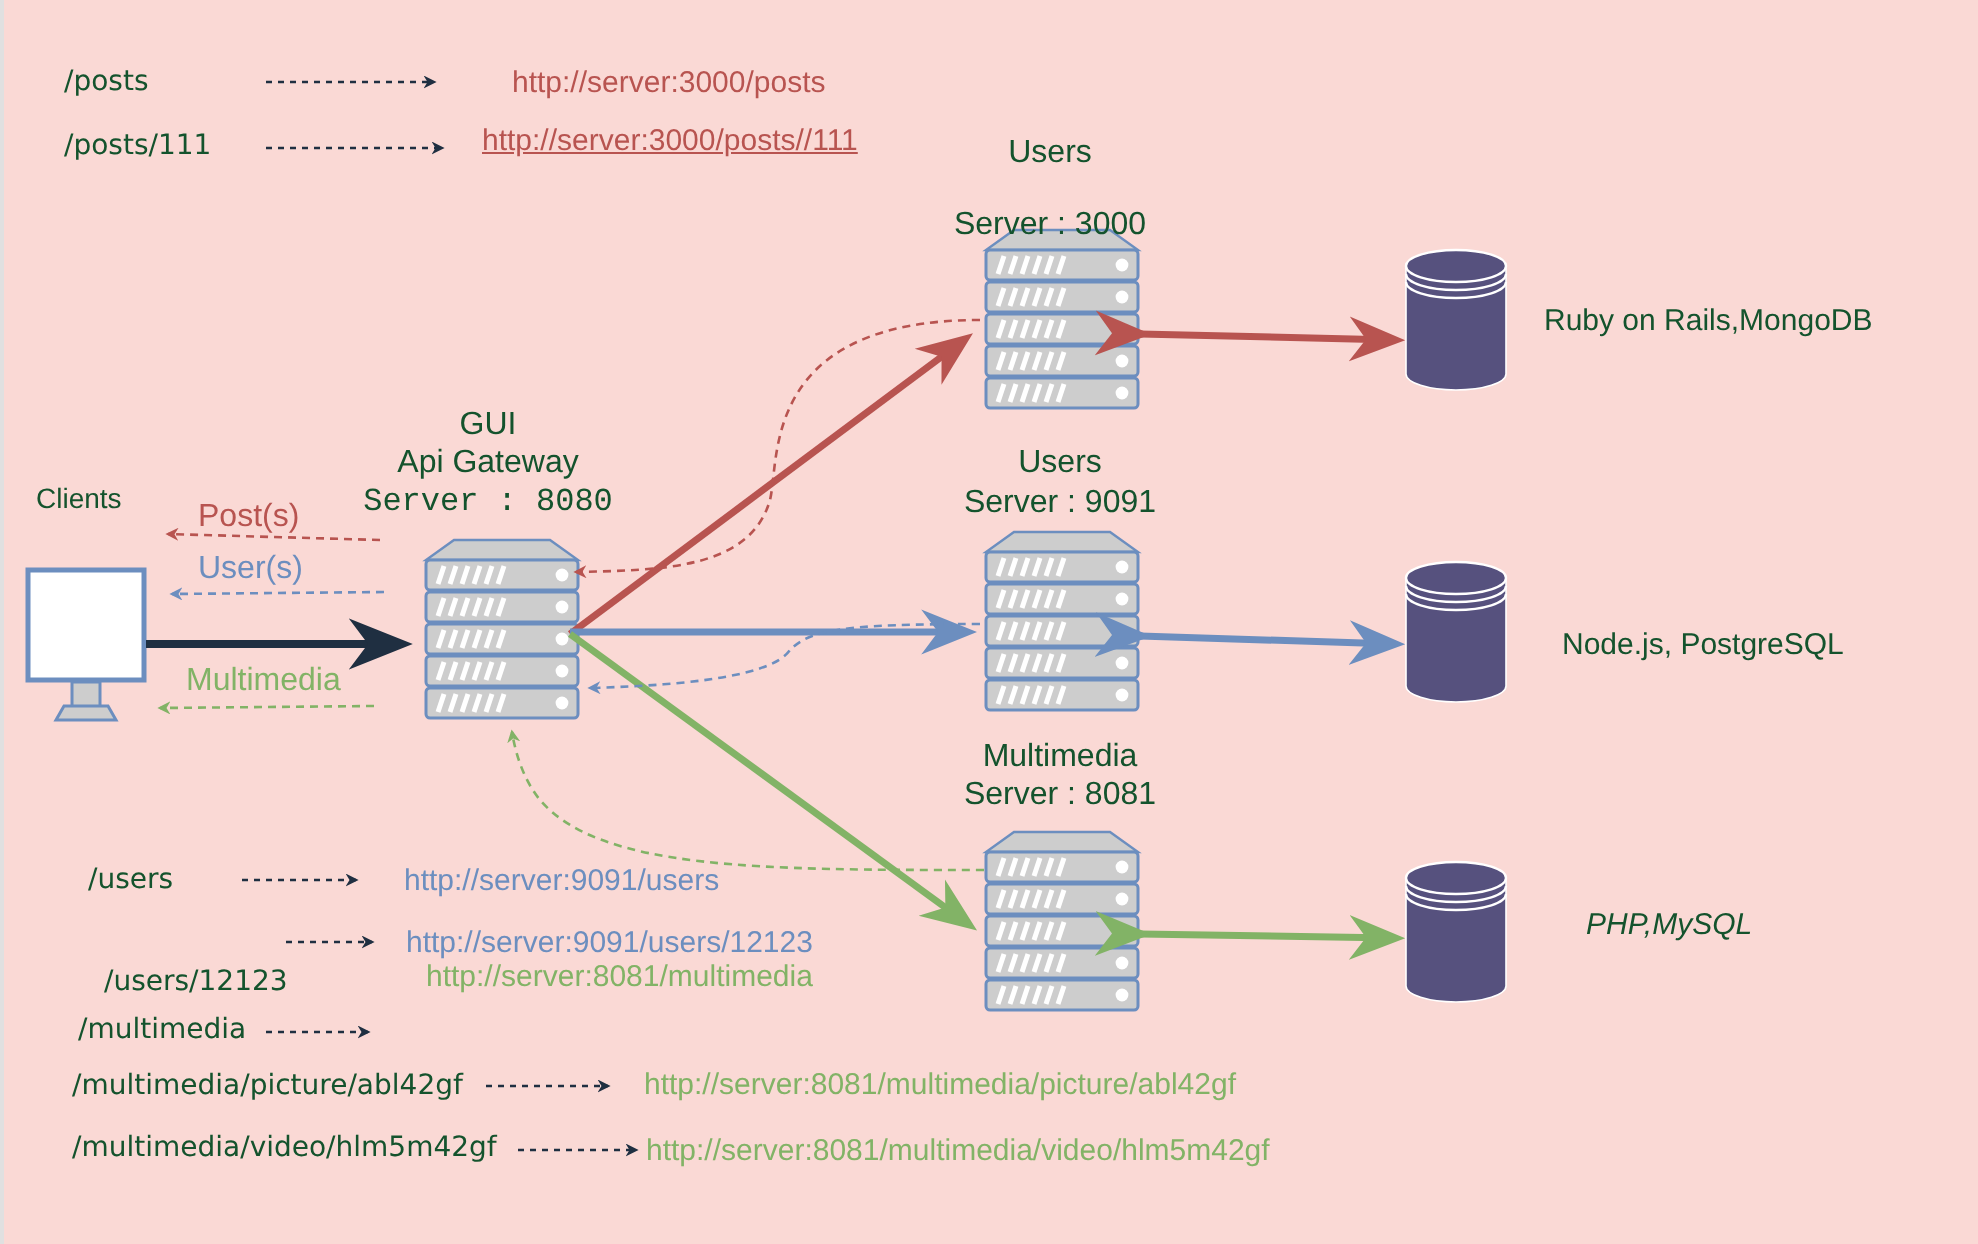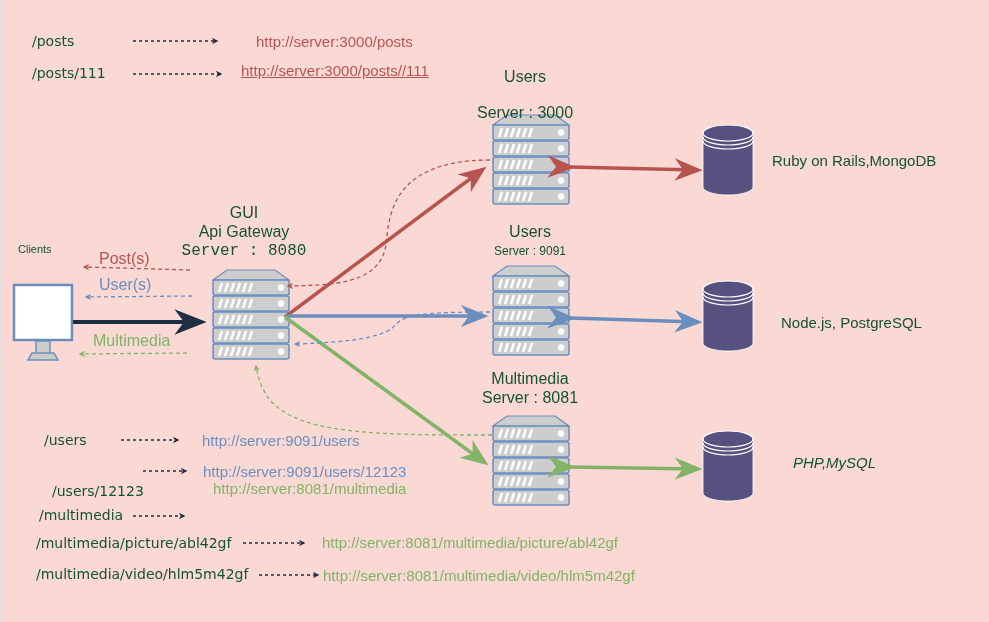--- a/index.html
+++ b/index.html
@@ -109,36 +109,36 @@
 
   <line x1="133" y1="41" x2="217" y2="41" stroke="#1f2f41" stroke-width="1.3" stroke-dasharray="3,3" marker-end="url(#mDark)"></line>
   <line x1="133" y1="74" x2="221" y2="74" stroke="#1f2f41" stroke-width="1.3" stroke-dasharray="3,3" marker-end="url(#mDark)"></line>
   <line x1="121" y1="440" x2="178" y2="440" stroke="#1f2f41" stroke-width="1.3" stroke-dasharray="3,3" marker-end="url(#mDark)"></line>
   <line x1="143" y1="471" x2="186" y2="471" stroke="#1f2f41" stroke-width="1.3" stroke-dasharray="3,3" marker-end="url(#mDark)"></line>
   <line x1="133" y1="516" x2="184" y2="516" stroke="#1f2f41" stroke-width="1.3" stroke-dasharray="3,3" marker-end="url(#mDark)"></line>
   <line x1="243" y1="543" x2="304" y2="543" stroke="#1f2f41" stroke-width="1.3" stroke-dasharray="3,3" marker-end="url(#mDark)"></line>
   <line x1="259" y1="575" x2="318" y2="575" stroke="#1f2f41" stroke-width="1.3" stroke-dasharray="3,3" marker-end="url(#mDark)"></line>
 </svg>
 
-<div class="lbl" style="left:18px;top:241px;font-size:11px;">Clients</div>
+<div class="lbl" style="left:18px;top:241px;font-size:14px;">Clients</div>
 
 <div class="lbl red" style="left:99px;top:250px;font-size:16px;">Post(s)</div>
 <div class="lbl blue" style="left:99px;top:276px;font-size:16px;">User(s)</div>
 <div class="lbl green" style="left:93px;top:332px;font-size:16px;">Multimedia</div>
 
 <div class="lbl center" style="left:244px;top:204px;font-size:16px;">GUI</div>
 <div class="lbl center" style="left:244px;top:223px;font-size:16px;">Api Gateway</div>
 <div class="lbl center" style="left:244px;top:243px;font-size:16px;font-family:Liberation Mono, monospace;">Server : 8080</div>
 
 <div class="lbl center" style="left:525px;top:68px;font-size:16px;">Users</div>
 <div class="lbl center" style="left:525px;top:104px;font-size:16px;">Server : 3000</div>
 <div class="lbl" style="left:772px;top:152px;">Ruby on Rails,MongoDB</div>
 
 <div class="lbl center" style="left:530px;top:223px;font-size:16px;">Users</div>
-<div class="lbl center" style="left:530px;top:243px;font-size:12px;">Server : 9091</div>
+<div class="lbl center" style="left:530px;top:243px;font-size:16px;">Server : 9091</div>
 <div class="lbl" style="left:781px;top:314px;">Node.js, PostgreSQL</div>
 
 <div class="lbl center" style="left:530px;top:370px;font-size:16px;">Multimedia</div>
 <div class="lbl center" style="left:530px;top:389px;font-size:16px;">Server : 8081</div>
 <div class="lbl" style="left:793px;top:454px;font-style:italic;">PHP,MySQL</div>
 
 <div class="lbl route" style="left:32px;top:33px;">/posts</div>
 <div class="lbl url red" style="left:256px;top:33px;">http://server:3000/posts</div>
 
 <div class="lbl route" style="left:32px;top:65px;">/posts/111</div>

